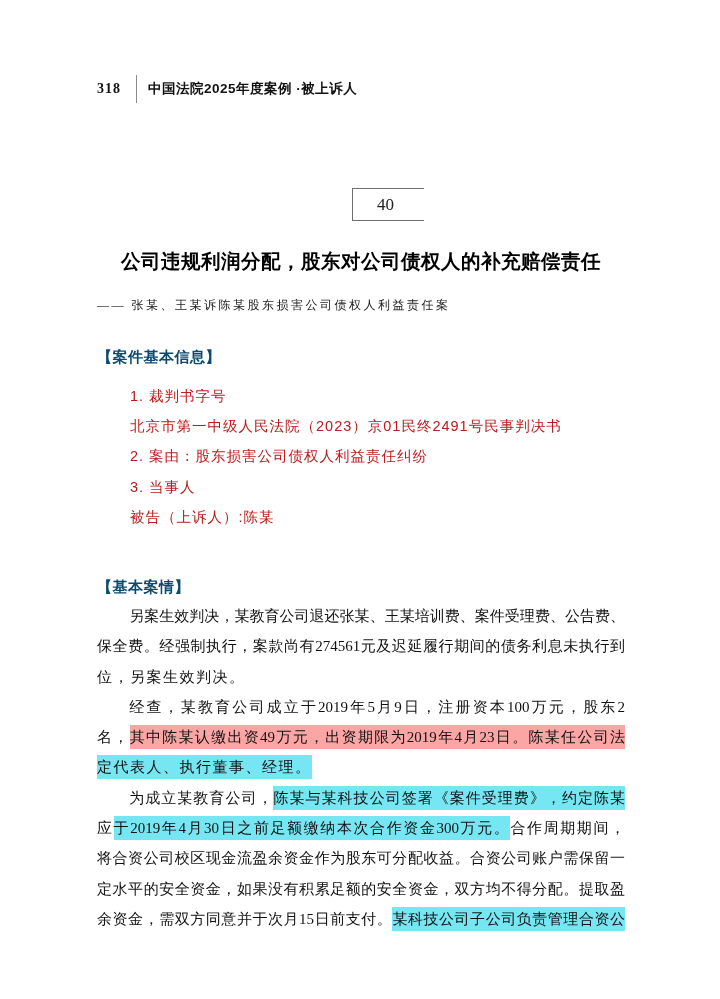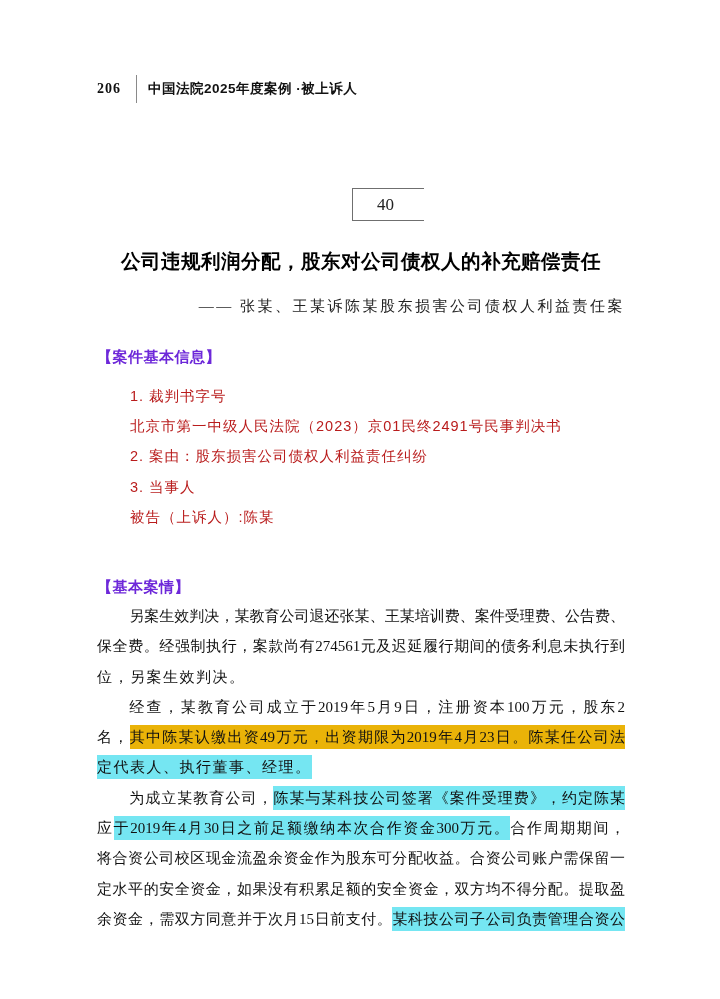--- a/index.html
+++ b/index.html
@@ -56,34 +56,34 @@
     top: 248px; left: 97px; width: 528px;
     text-align: center;
     font-family: "Liberation Sans", sans-serif;
     font-weight: 700; font-size: 19.5px;
     letter-spacing: 0.5px;
     color: #000;
   }
   .case-subtitle {
     position: absolute;
     top: 297px; left: 97px; width: 528px;
-    text-align: right;
+    text-align: left;
     font-family: "Liberation Serif", serif;
-    font-size: 15px;
+    font-size: 12px;
     letter-spacing: 2.5px;
     color: #222;
   }
 
   .section-heading {
     position: absolute;
     left: 97px;
     font-family: "Liberation Sans", sans-serif;
     font-weight: 700; font-size: 15px;
     letter-spacing: 0.5px;
-    color: #6d28d9;
+    color: #0c4a6e;
   }
   #heading-basic-info { top: 348px; }
   #heading-basic-facts { top: 578px; }
 
   .info-list {
     position: absolute;
     top: 381px; left: 130px; width: 495px;
     font-family: "Liberation Sans", sans-serif;
     font-size: 14.5px;
     letter-spacing: 1px;
@@ -119,21 +119,21 @@
   .bodyline .hl {
     padding: 4px 0;
   }
 </style>
 </head>
 <body>
 
 <div class="page">
 
   <div class="running-head">
-    <span class="page-num">206</span>
+    <span class="page-num">318</span>
     <span class="head-divider"></span>
     <span class="book-title">中国法院2025年度案例 ·被上诉人</span>
   </div>
 
   <div class="case-no-box">
     <span>40</span>
   </div>
 
   <div class="case-title">公司违规利润分配，股东对公司债权人的补充赔偿责任</div>
 
@@ -152,21 +152,21 @@
   <div class="section-heading" id="heading-basic-facts">【基本案情】</div>
 
   <div class="facts-body" id="facts-body">
       <div>
         <div class="bodyline fill indent"><span>另案生效判决，某教育公司退还张某、王某培训费、案件受理费、公告费、</span></div>
         <div class="bodyline fill"><span>保全费。经强制执行，案款尚有274561元及迟延履行期间的债务利息未执行到</span></div>
         <div class="bodyline"><span>位，另案生效判决。</span></div>
       </div>
       <div>
         <div class="bodyline fill indent"><span>经查，某教育公司成立于2019年5月9日，注册资本100万元，股东2</span></div>
-        <div class="bodyline fill"><span>名，</span><span class="hl" style="background: #eab308;">其中陈某认缴出资49万元，出资期限为2019年4月23日。陈某任公司法</span></div>
+        <div class="bodyline fill"><span>名，</span><span class="hl" style="background: #fca5a5;">其中陈某认缴出资49万元，出资期限为2019年4月23日。陈某任公司法</span></div>
         <div class="bodyline"><span class="hl" style="background: rgb(117, 230, 242);">定代表人、执行董事、经理。</span></div>
       </div>
       <div>
         <div class="bodyline fill indent"><span>为成立某教育公司，</span><span class="hl" style="background: rgb(117, 230, 242);">陈某与某科技公司签署《案件受理费》，约定陈某</span></div>
         <div class="bodyline fill"><span>应</span><span class="hl" style="background: rgb(117, 230, 242);">于2019年4月30日之前足额缴纳本次合作资金300万元。</span><span>合作周期期间，</span></div>
         <div class="bodyline fill"><span>将合资公司校区现金流盈余资金作为股东可分配收益。合资公司账户需保留一</span></div>
         <div class="bodyline fill"><span>定水平的安全资金，如果没有积累足额的安全资金，双方均不得分配。提取盈</span></div>
         <div class="bodyline fill"><span>余资金，需双方同意并于次月15日前支付。</span><span class="hl" style="background: rgb(117, 230, 242);">某科技公司子公司负责管理合资公</span></div>
       </div>
     </div>

